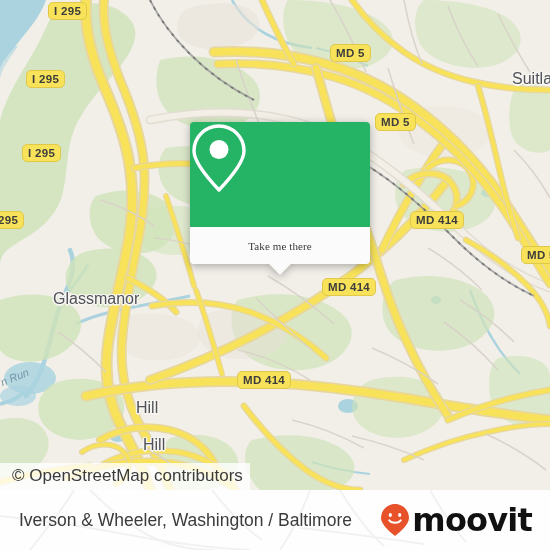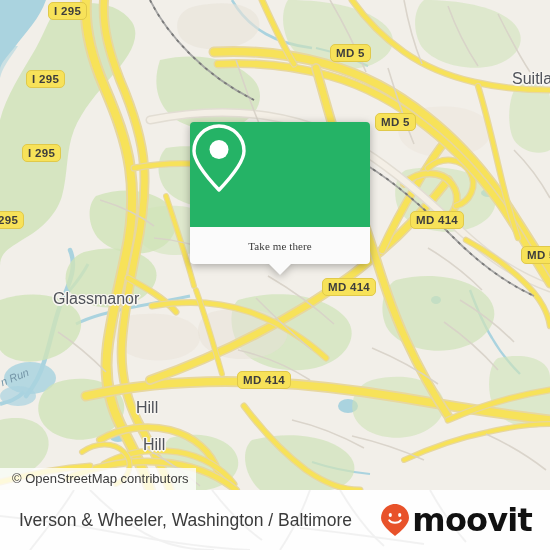--- a/index.html
+++ b/index.html
@@ -78,21 +78,21 @@
     width:0;height:0;
     border-left:11px solid transparent;
     border-right:11px solid transparent;
     border-top:11px solid #fbfbfb;
   }
 
   
   #attrib{
     position:absolute;left:0;bottom:0;
     background:rgba(255,255,255,.78);
-    color:#3b3b3b;font-size:13px;
+    color:#3b3b3b;font-size:17px;
     padding:3px 7px 4px 12px;
     font-family:"Liberation Sans", sans-serif;
     white-space:nowrap;
   }
 
   
   #footer{
     position:absolute;left:0;top:490px;width:550px;height:60px;
     background:rgba(255,255,255,.93);
     display:flex;align-items:center;

